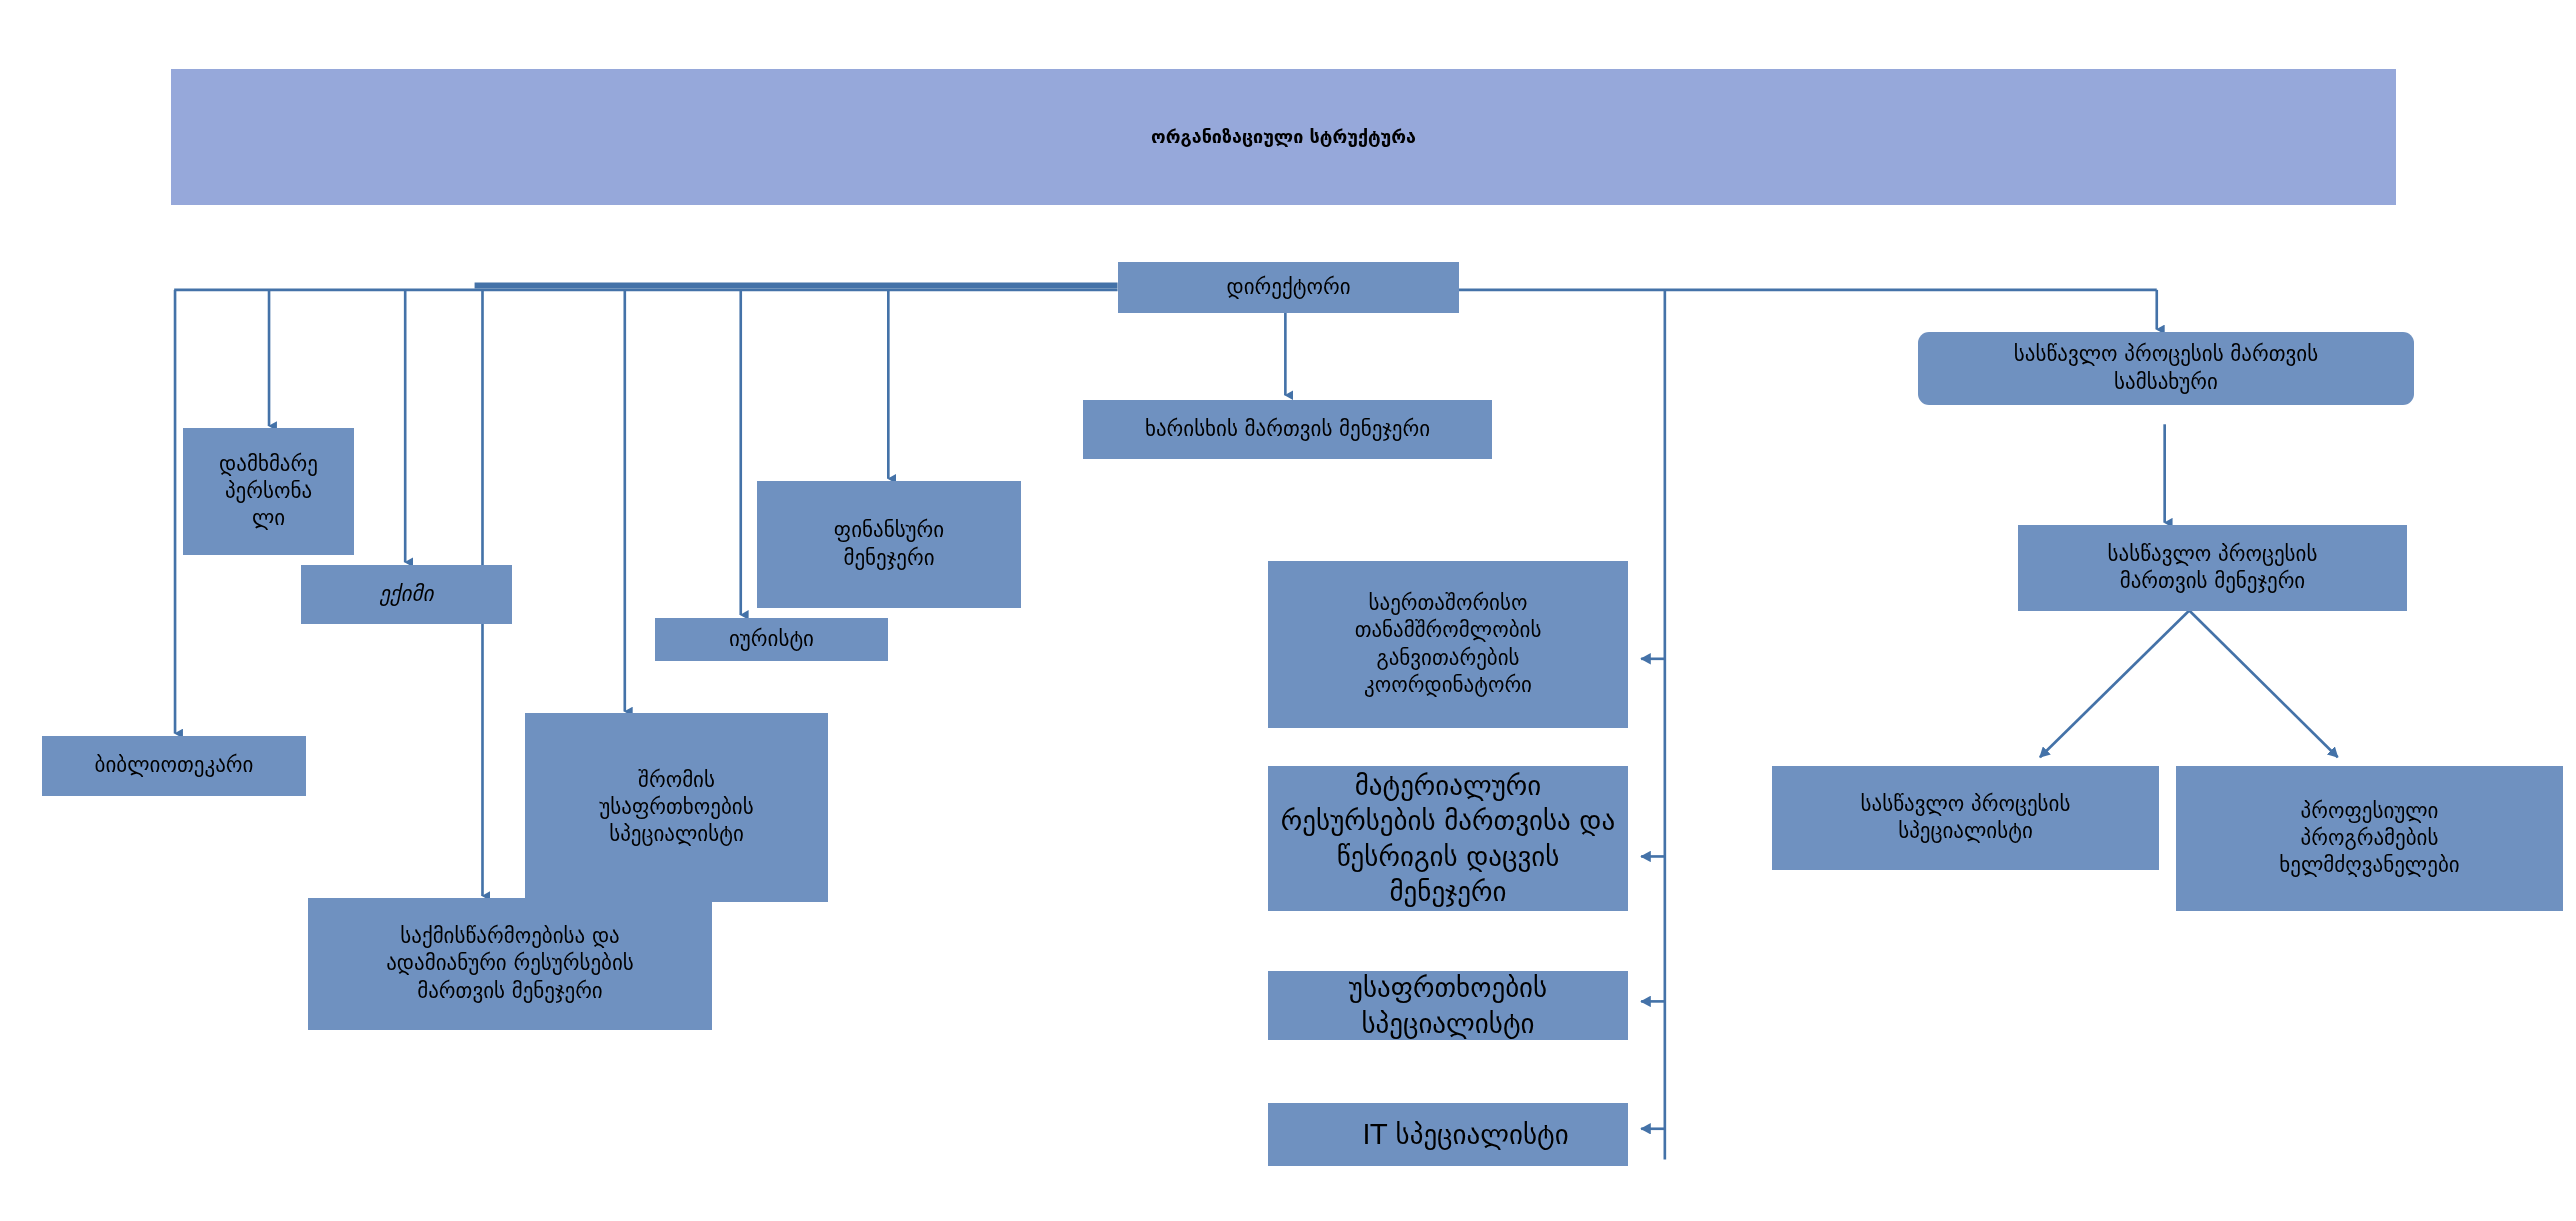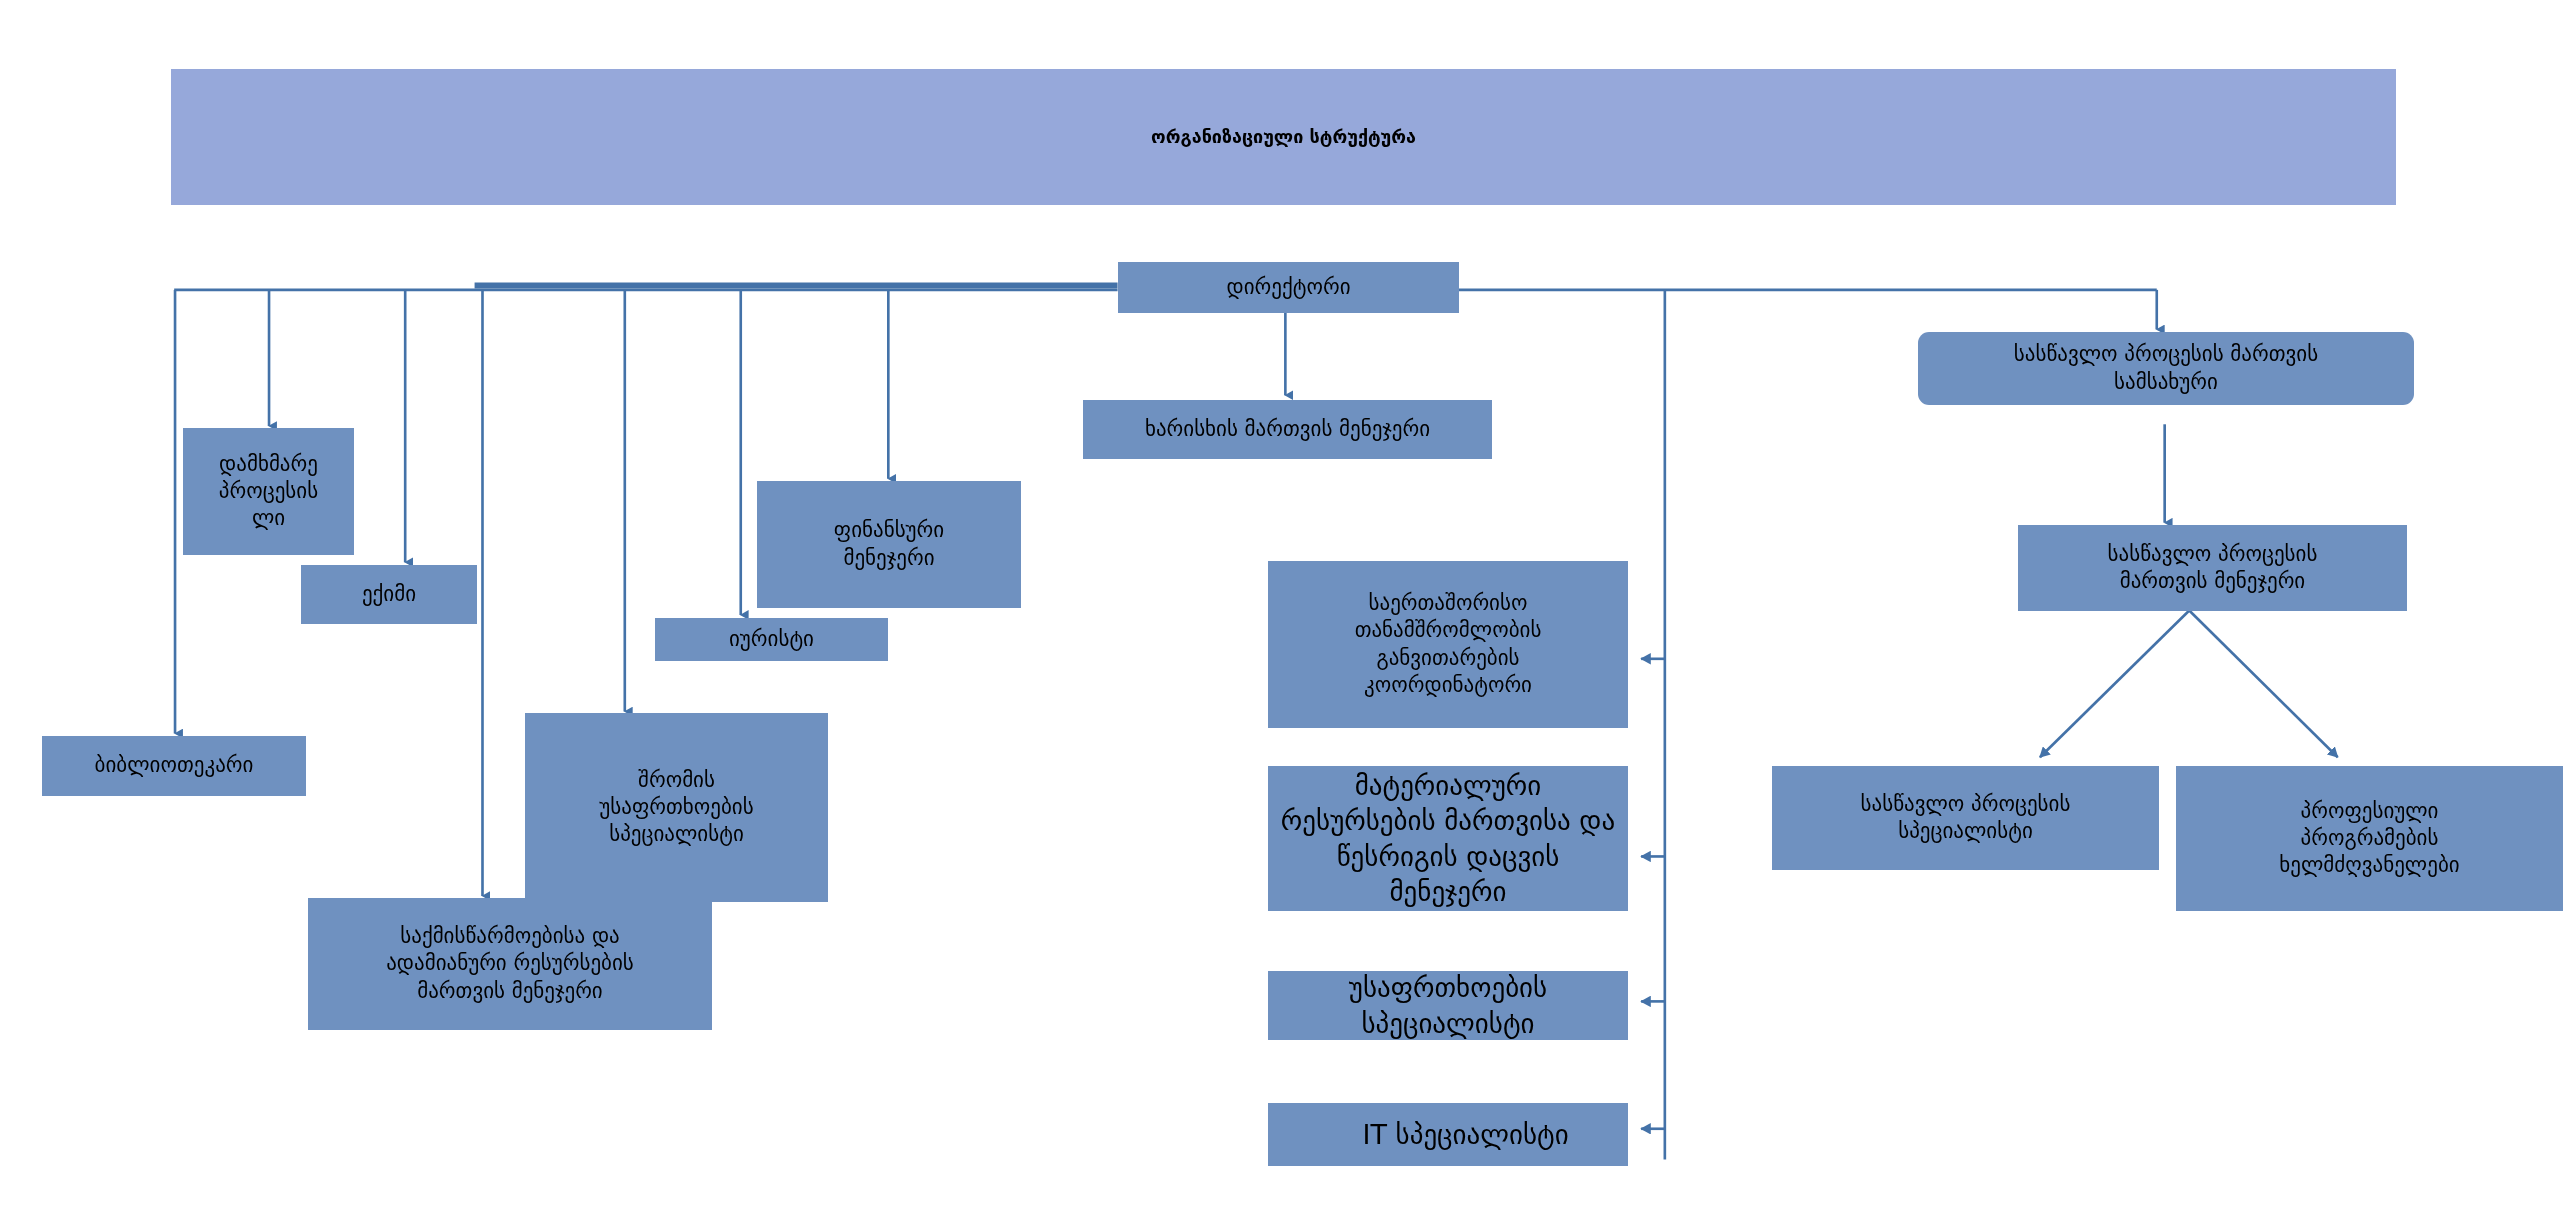--- a/index.html
+++ b/index.html
@@ -124,25 +124,25 @@
 
   <div class="node" style="left:1118px; top:262px; width:341px; height:51px;">
     <span class="node-label">დირექტორი</span>
   </div>
 
   <div class="node" style="left:1083px; top:400px; width:409px; height:59px;">
     <span class="node-label">ხარისხის მართვის მენეჯერი</span>
   </div>
 
   <div class="node left-align" style="left:183px; top:428px; width:171px; height:127px;">
-    <span class="node-label">დამხმარე პროცესის
+    <span class="node-label">დამხმარე პერსონა
 ლი</span>
   </div>
 
-  <div class="node" style="left:301px; top:565px; width:176px; height:59px;">
+  <div class="node" style="left:301px; top:565px; width:211px; height:59px;font-style:italic;">
     <span class="node-label">ექიმი</span>
   </div>
 
   <div class="node" style="left:757px; top:481px; width:264px; height:127px;">
     <span class="node-label">ფინანსური
 მენეჯერი</span>
   </div>
 
   <div class="node" style="left:655px; top:618px; width:233px; height:43px;">
     <span class="node-label">იურისტი</span>

